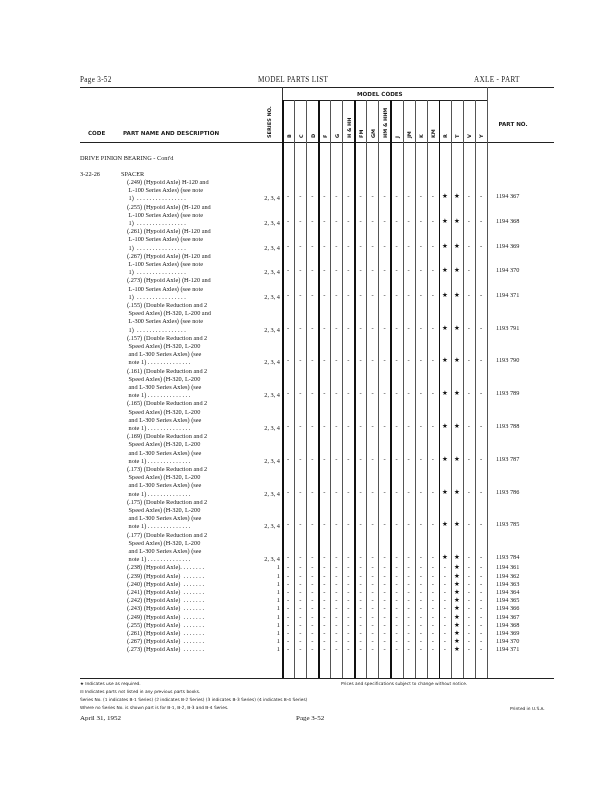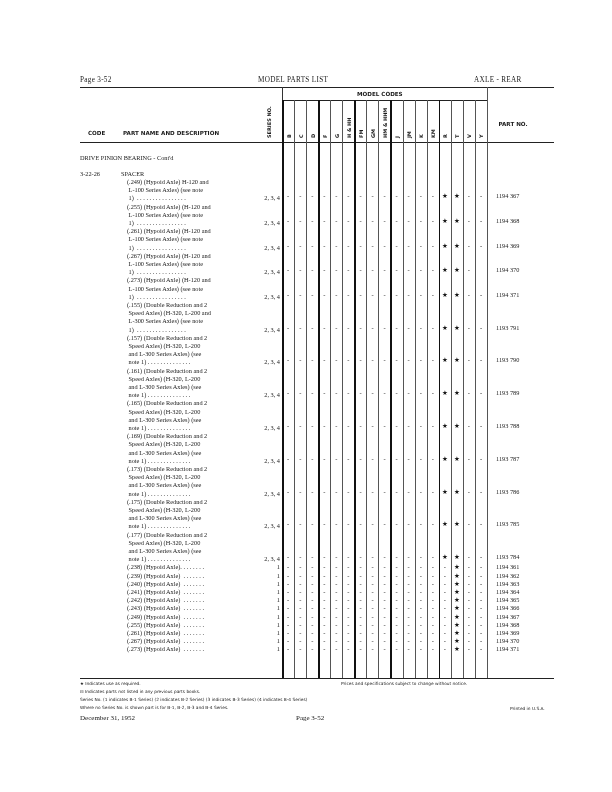--- a/index.html
+++ b/index.html
@@ -20,21 +20,21 @@
   .part { position: absolute; font-family: "Liberation Serif", serif; font-size: 6.3px; left: 496px; }
   .foot { position: absolute; font-family: "DejaVu Sans", sans-serif; font-size: 4.3px; white-space: nowrap; }
   .footdate { position: absolute; font-family: "Liberation Serif", serif; font-size: 7px; top: 714px; }
 </style>
 </head>
 <body>
 
 <div class="page">
   <div class="runhead rh-left">Page 3-52</div>
   <div class="runhead rh-center">MODEL PARTS LIST</div>
-  <div class="runhead rh-right">AXLE - REAR</div>
+  <div class="runhead rh-right">AXLE - PART</div>
 
   <div class="hline" style="left:80px; top:87px; width:474px; height:1.2px;"></div>
   <div class="hline" style="left:80px; top:142px; width:474px; height:1.2px;"></div>
   <div class="hline" style="left:282px; top:100px; width:205px; height:1px;"></div>
 
   <div class="colhead sans" style="left:88px; top:130px;">CODE</div>
   <div class="colhead sans" style="left:123px; top:130px;">PART NAME AND DESCRIPTION</div>
   <div class="rot" style="left:266px; top:138px;">SERIES NO.</div>
   <div class="colhead sans" style="left:357px; top:91px;">MODEL CODES</div>
   <div class="colhead sans" style="left:498px; top:121px; width:30px; text-align:center; line-height:7px;">
@@ -649,15 +649,15 @@
     </div>
 
   <div class="hline" style="left:80px; top:678px; width:474px; height:1px;"></div>
 
   <div class="foot" style="left:80px; top:681px;">★ Indicates use as required.</div>
   <div class="foot" style="left:80px; top:689px;">⊟ Indicates parts not listed in any previous parts books.</div>
   <div class="foot" style="left:80px; top:697px;">Series No. (1 indicates B-1 Series) (2 indicates B-2 Series) (3 indicates B-3 Series) (4 indicates B-4 Series)</div>
   <div class="foot" style="left:80px; top:705px;">Where no Series No. is shown part is for B-1, B-2, B-3 and B-4 Series.</div>
   <div class="foot" style="left:341px; top:681px;">Prices and specifications subject to change without notice.</div>
   <div class="foot" style="left:510px; top:706px;">Printed in U.S.A.</div>
-  <div class="footdate" style="left:80px;">December 31, 1952</div>
+  <div class="footdate" style="left:80px;">April 31, 1952</div>
   <div class="footdate" style="left:296px;">Page 3-52</div>
 </div>
 
 </body></html>

